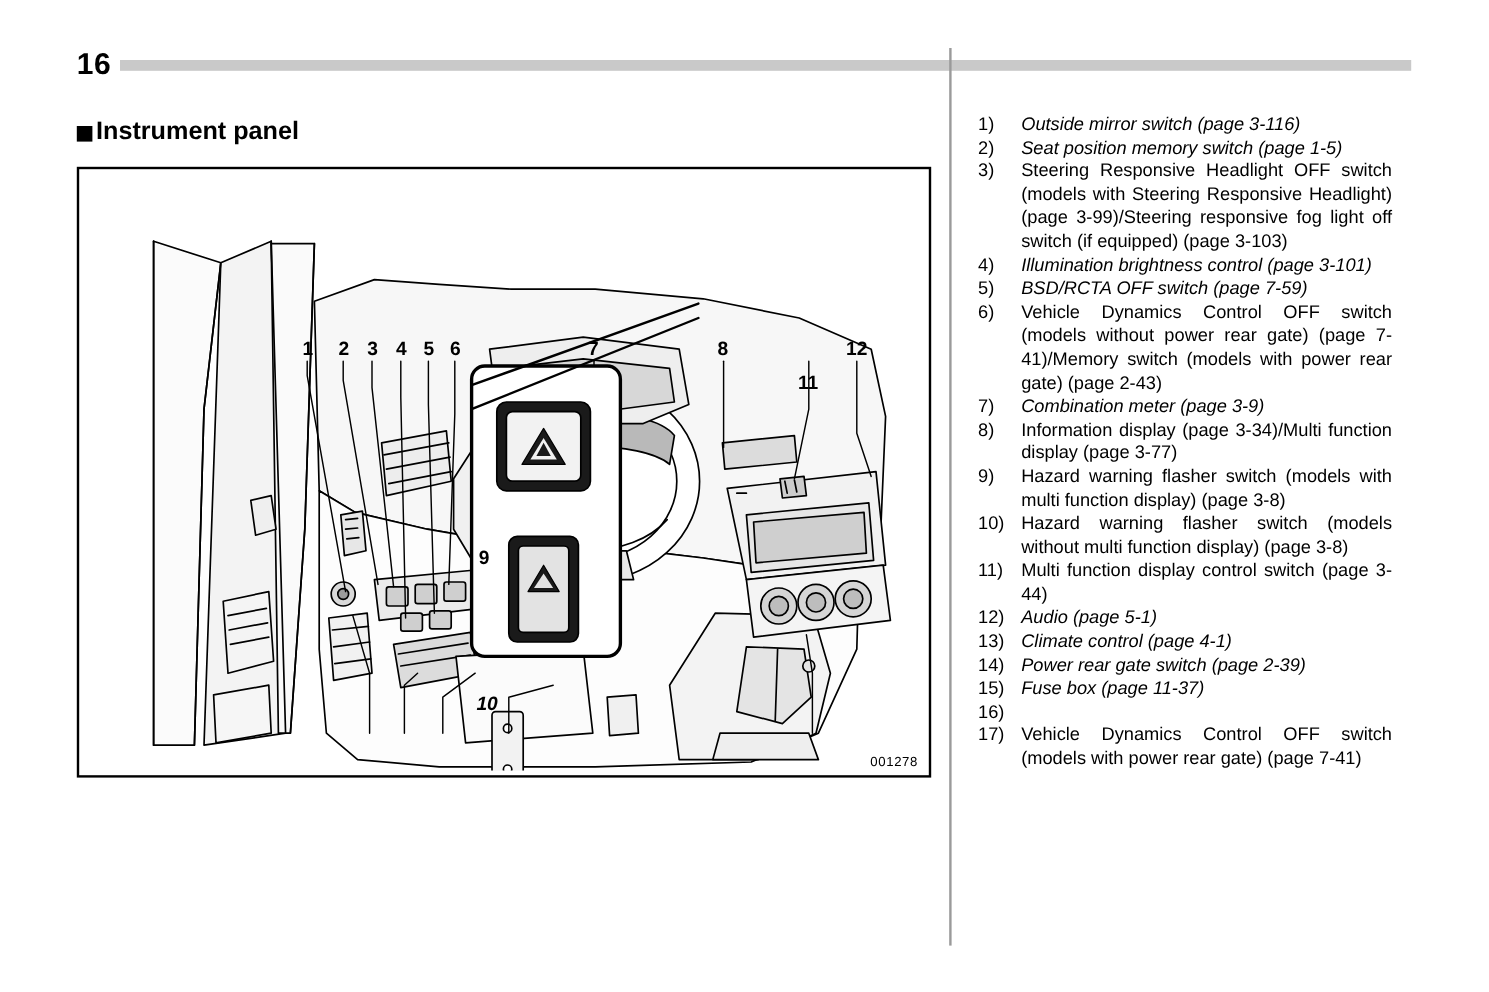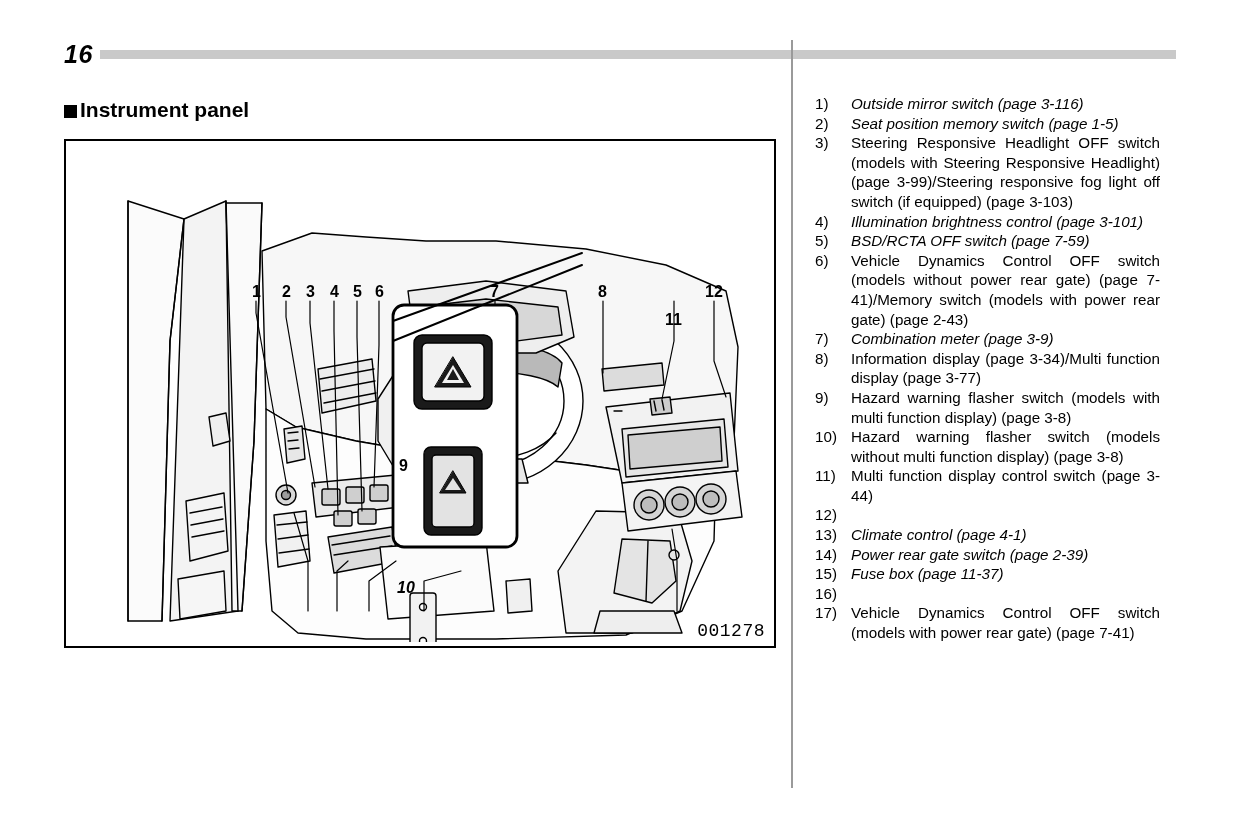--- a/index.html
+++ b/index.html
@@ -22,21 +22,20 @@
     height: 827px;
   }
   
   .page-number {
     position: absolute;
     left: 64px;
     top: 40px;
     font-size: 25px;
     font-weight: bold;
     letter-spacing: 0.5px;
-    font-style: italic;
   }
   .header-rule {
     position: absolute;
     left: 100px;
     top: 50px;
     width: 1076px;
     height: 9px;
     background: #c9c9c9;
   }
   
@@ -66,23 +65,23 @@
     height: 505px;
     border: 2px solid #000;
     background: #fff;
     overflow: hidden;
   }
   .fig-svg { position: absolute; left: 0; top: 0; }
   .fig-id {
     position: absolute;
     right: 9px;
     bottom: 5px;
-    font-size: 18px;
+    font-size: 11px;
     letter-spacing: 0.5px;
-    font-family: Liberation Mono, monospace;
+    font-family: Liberation Sans, sans-serif;
   }
   .callout {
     position: absolute;
     font-size: 16px;
     font-weight: bold;
     font-family: "Liberation Sans", sans-serif;
   }
   
   .v-divider {
     position: absolute;
@@ -316,20 +315,21 @@
     <div class="legend-item">
       <span class="legend-num">10)</span>
       <span class="legend-text">Hazard warning flasher switch (models without multi function display) (page 3-8)</span>
     </div>
     <div class="legend-item">
       <span class="legend-num">11)</span>
       <span class="legend-text">Multi function display control switch (page 3-44)</span>
     </div>
     <div class="legend-item">
       <span class="legend-num">12)</span>
+      <span class="legend-text nojust">Audio (page 5-1)</span>
     </div>
     <div class="legend-item">
       <span class="legend-num">13)</span>
       <span class="legend-text nojust">Climate control (page 4-1)</span>
     </div>
     <div class="legend-item">
       <span class="legend-num">14)</span>
       <span class="legend-text nojust">Power rear gate switch (page 2-39)</span>
     </div>
     <div class="legend-item">

